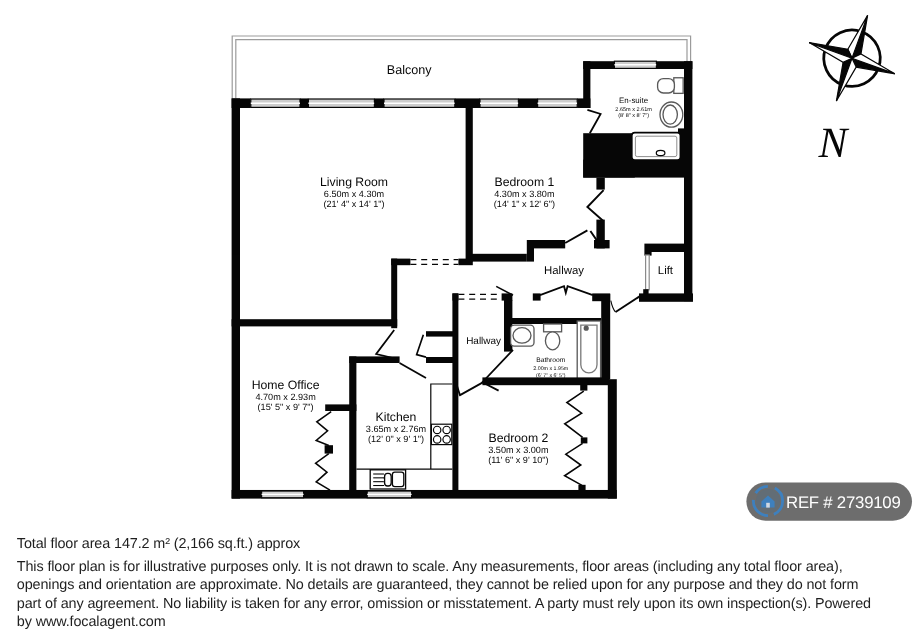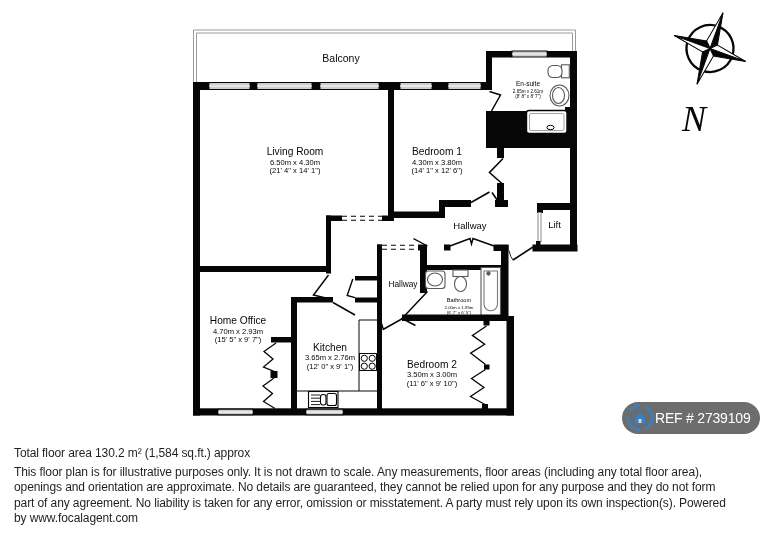--- a/index.html
+++ b/index.html
@@ -313,15 +313,15 @@
       <circle cx="0" cy="0" r="10" fill="#5f6a73"></circle>
       <circle cx="0" cy="0" r="12.2" fill="none" stroke="#3a7dbd" stroke-width="2.4" stroke-dasharray="14 5 20 6 12 6"></circle>
       <path d="M-5.5,0.5 L0,-4.5 L5.5,0.5 L5.5,5.5 L-5.5,5.5 Z" fill="#3a7dbd"></path>
       <rect x="-1.5" y="1.5" width="3" height="4" fill="#cfd8e2"></rect>
     </g>
     <text x="655" y="423" font-size="14" fill="#fff" letter-spacing="-0.2">REF # 2739109</text>
   </g>
   </g>
 </svg>
 
-<div class="bt" style="left:13.5px;top:445.5px;font-size:12px;letter-spacing:-0.1px;">Total floor area 130.2 m² (1,584 sq.ft.) approx</div>
+<div class="bt" style="left:13.5px;top:445.5px;font-size:12px;letter-spacing:-0.1px;">Total floor area 147.2 m² (2,166 sq.ft.) approx</div>
 
 <div class="bt" style="left:13.5px;top:464.8px;font-size:12px;line-height:15.3px;letter-spacing:-0.1px;">This floor plan is for illustrative purposes only. It is not drawn to scale. Any measurements, floor areas (including any total floor area),<br>openings and orientation are approximate. No details are guaranteed, they cannot be relied upon for any purpose and they do not form<br>part of any agreement. No liability is taken for any error, omission or misstatement. A party must rely upon its own inspection(s). Powered<br>by www.focalagent.com</div>
 
 </body></html>

